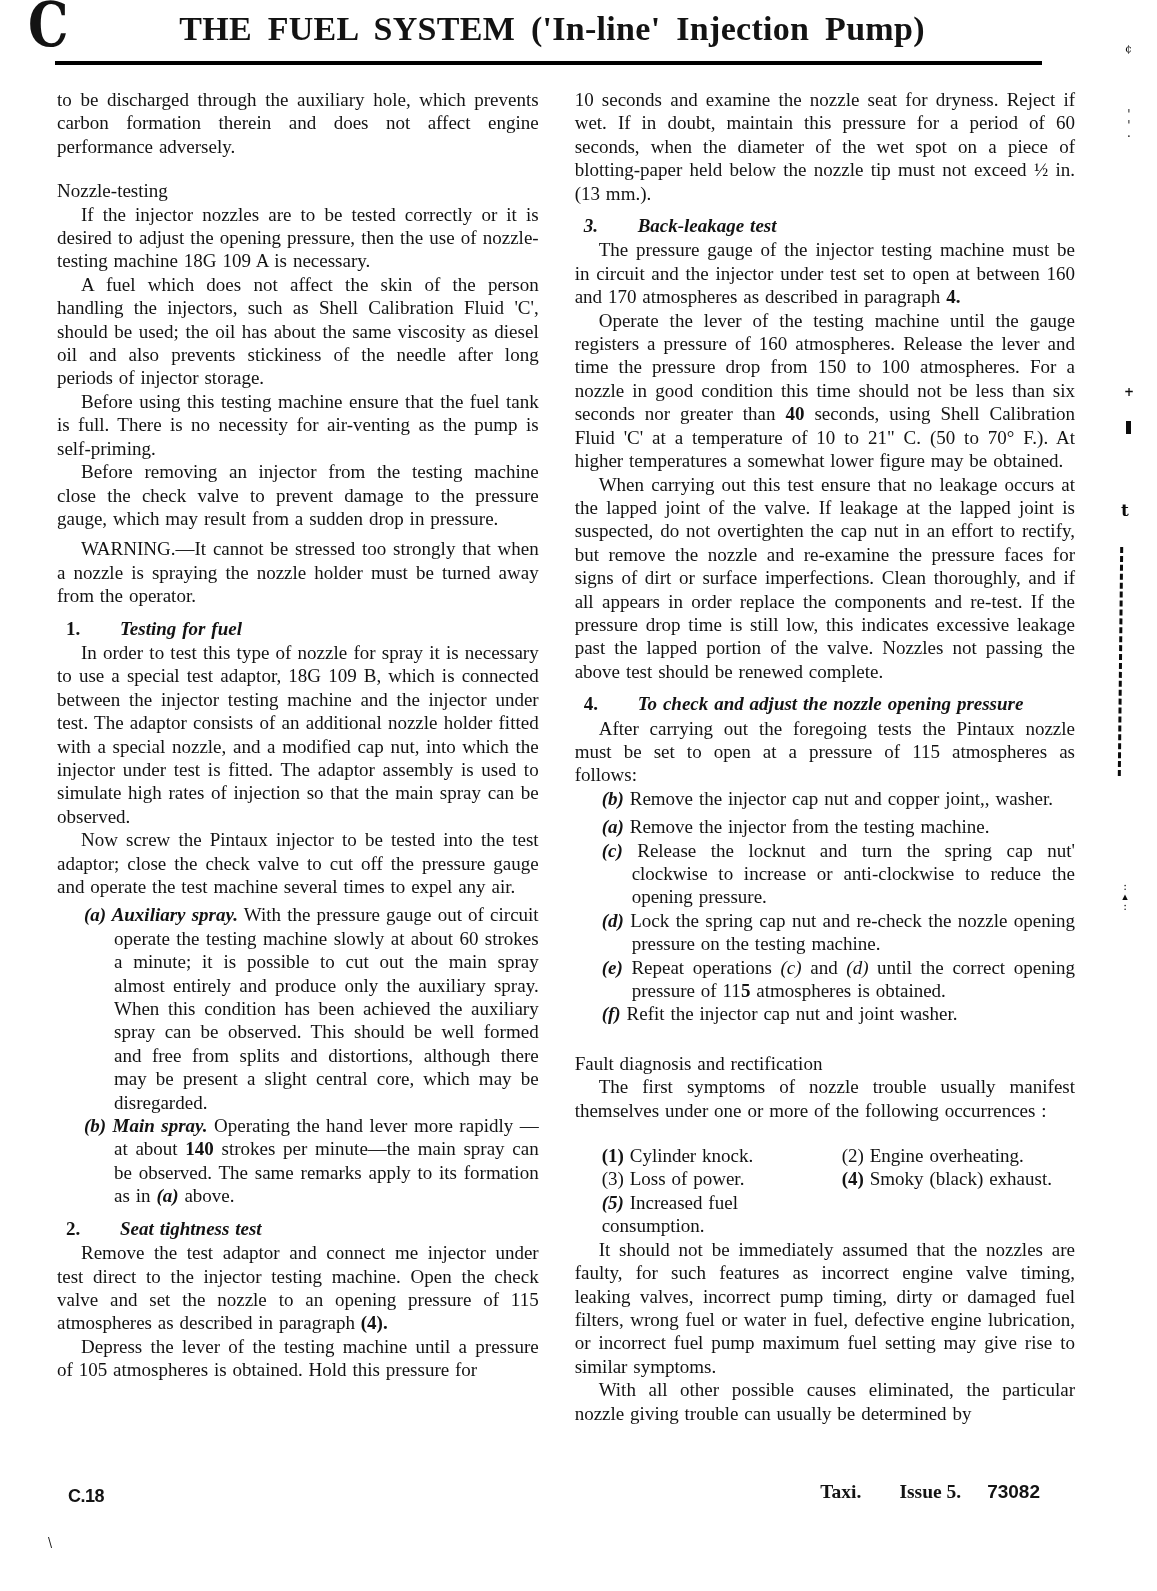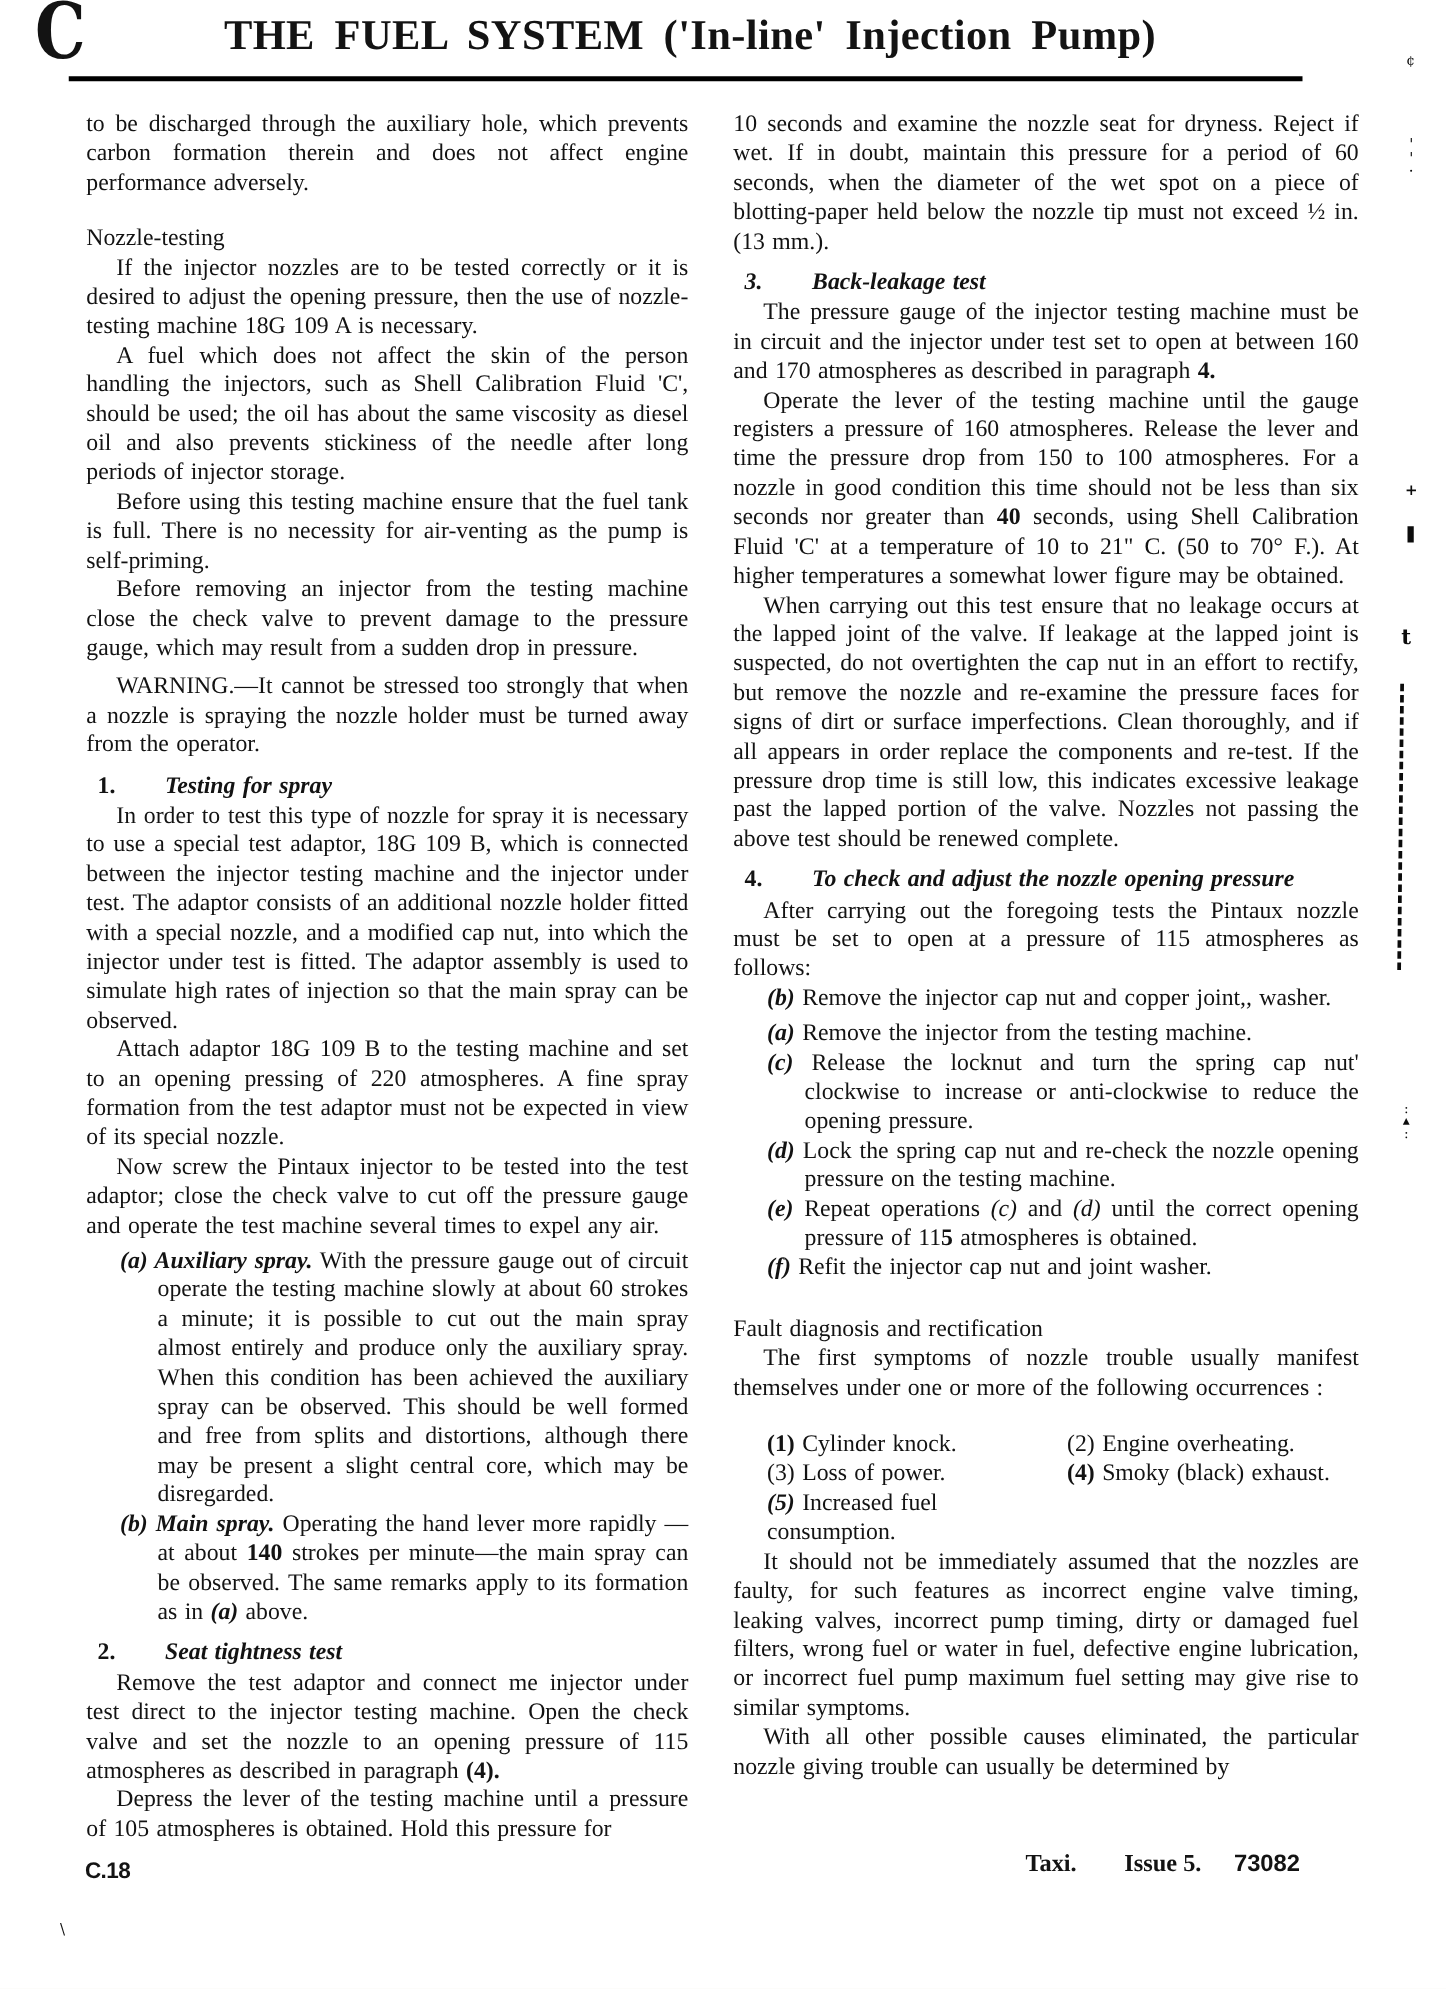--- a/index.html
+++ b/index.html
@@ -22,21 +22,21 @@
     position:absolute;top:10px;left:0;width:1104px;
     text-align:center;font-size:34px;font-weight:bold;
     word-spacing:7px;letter-spacing:.3px;margin:0;
   }
   .header-rule{
     position:absolute;top:61px;left:55px;width:987px;height:0;
     border-top:4px solid #000;
   }
   
   .columns{
-    position:absolute;top:88px;left:69px;width:1018px;
+    position:absolute;top:88px;left:57px;width:1018px;
     display:flex;gap:36px;justify-content:center;
   }
   .col-left{width:490px;}
   .col-right{width:509px;}
   p,.li,.frow{margin:0;font-size:19px;line-height:23.4px;text-align:justify;word-spacing:.06em;}
   p.ind{text-indent:24px;}
   .subhead{margin-top:21px;text-align:left;}
   .subhead.big-gap{margin-top:26px;}
   .warning{margin-top:7px;}
   .nh{margin-top:9px;margin-bottom:1px;padding-left:9px;text-align:left;}
@@ -90,23 +90,22 @@
   <div class="columns">
 
     <section class="col-left">
       <p>to be discharged through the auxiliary hole, which prevents carbon formation therein and does not affect engine performance adversely.</p>
       <p class="subhead">Nozzle-testing</p>
       <p class="ind">If the injector nozzles are to be tested correctly or it is desired to adjust the opening pressure, then the use of nozzle-testing machine 18G 109 A is necessary.</p>
       <p class="ind">A fuel which does not affect the skin of the person handling the injectors, such as Shell Calibration Fluid 'C', should be used; the oil has about the same viscosity as diesel oil and also prevents stickiness of the needle after long periods of injector storage.</p>
       <p class="ind">Before using this testing machine ensure that the fuel tank is full. There is no necessity for air-venting as the pump is self-priming.</p>
       <p class="ind">Before removing an injector from the testing machine close the check valve to prevent damage to the pressure gauge, which may result from a sudden drop in pressure.</p>
       <p class="ind warning">WARNING.—It cannot be stressed too strongly that when a nozzle is spraying the nozzle holder must be turned away from the operator.</p>
-      <p class="nh"><span class="num">1.</span><span class="ttl">Testing for spray</span></p>
+      <p class="nh"><span class="num">1.</span><span class="ttl">Testing for fuel</span></p>
       <p class="ind">In order to test this type of nozzle for spray it is necessary to use a special test adaptor, 18G 109 B, which is connected between the injector testing machine and the injector under test. The adaptor consists of an additional nozzle holder fitted with a special nozzle, and a modified cap nut, into which the injector under test is fitted. The adaptor assembly is used to simulate high rates of injection so that the main spray can be observed.</p>
-      <p class="ind">Attach adaptor 18G 109 B to the testing machine and set to an opening pressing of 220 atmospheres. A fine spray formation from the test adaptor must not be expected in view of its special nozzle.</p>
       <p class="ind">Now screw the Pintaux injector to be tested into the test adaptor; close the check valve to cut off the pressure gauge and operate the test machine several times to expel any air.</p>
       <div class="li gap"><b><i>(a) Auxiliary spray.</i></b> With the pressure gauge out of circuit operate the testing machine slowly at about 60 strokes a minute; it is possible to cut out the main spray almost entirely and produce only the auxiliary spray. When this condition has been achieved the auxiliary spray can be observed. This should be well formed and free from splits and distortions, although there may be present a slight central core, which may be disregarded.</div>
       <div class="li"><b><i>(b) Main spray.</i></b> Operating the hand lever more rapidly —at about <b>140</b> strokes per minute—the main spray can be observed. The same remarks apply to its formation as in <b><i>(a)</i></b> above.</div>
       <p class="nh"><span class="num">2.</span><span class="ttl">Seat tightness test</span></p>
       <p class="ind">Remove the test adaptor and connect me injector under test direct to the injector testing machine. Open the check valve and set the nozzle to an opening pressure of 115 atmospheres as described in paragraph <b>(4).</b></p>
       <p class="ind">Depress the lever of the testing machine until a pressure of 105 atmospheres is obtained. Hold this pressure for</p>
     </section>
 
     <section class="col-right">
       <p>10 seconds and examine the nozzle seat for dryness. Reject if wet. If in doubt, maintain this pressure for a period of 60 seconds, when the diameter of the wet spot on a piece of blotting-paper held below the nozzle tip must not exceed ½ in. (13 mm.).</p>

